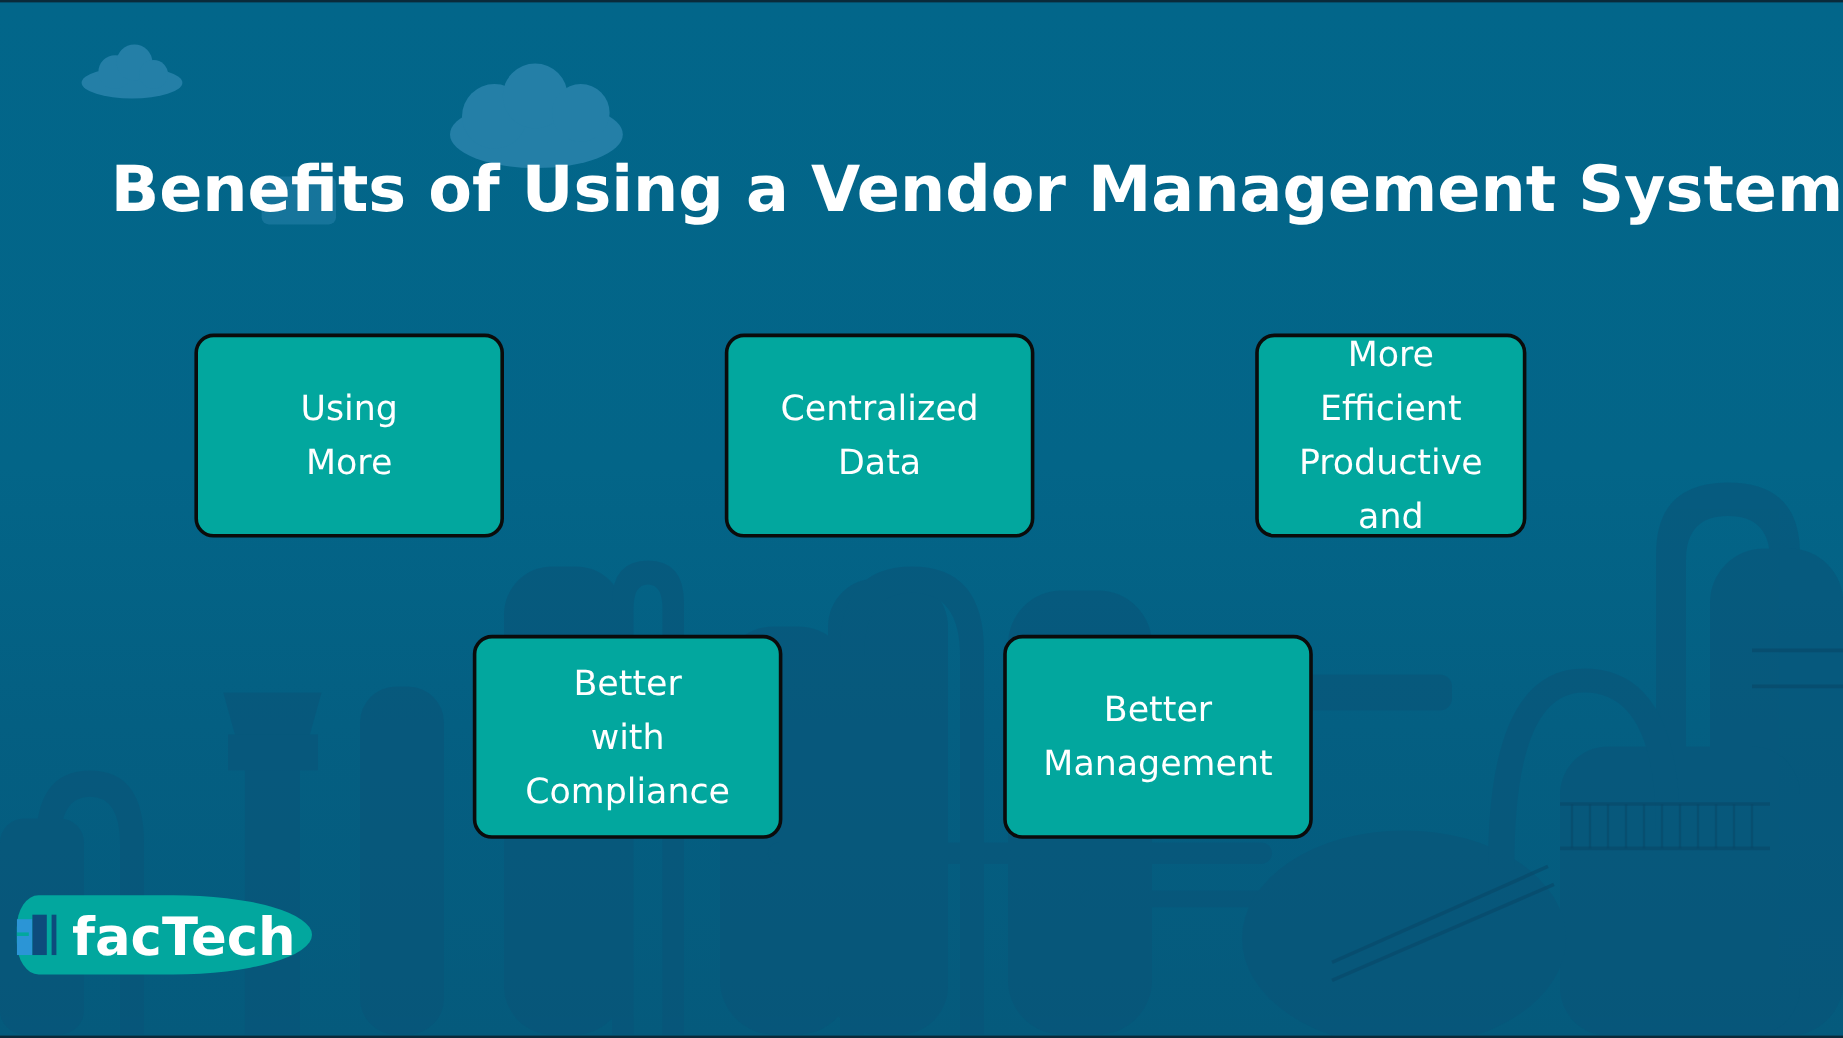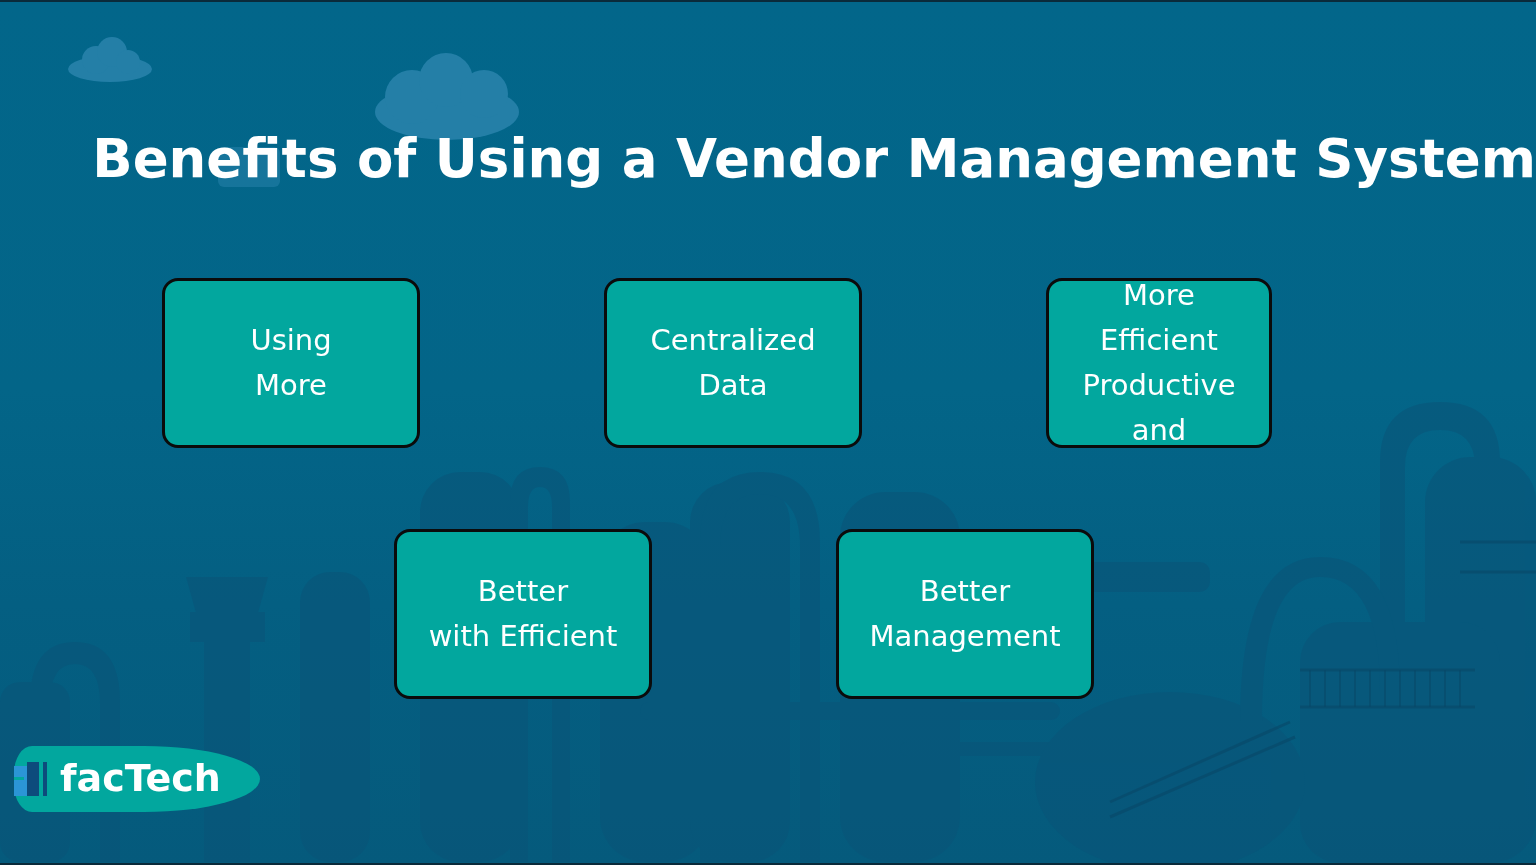--- a/index.html
+++ b/index.html
@@ -36,21 +36,21 @@
     .box span { display: block; }
     .logo {
       position: absolute; left: 14px; top: 744px;
       width: 246px; height: 66px;
       background: #02a79e;
       border-radius: 22px 140px 140px 22px / 33px 40px 40px 33px;
     }
     .logo-text {
       position: absolute; left: 46px; top: 10px;
       font-family: "DejaVu Sans", sans-serif; font-weight: bold;
-      font-size: 38px; color: #ffffff; letter-spacing: 0px;
+      font-size: 44px; color: #ffffff; letter-spacing: 0px;
     }
     .logo-mark { position: absolute; left: 0; top: 16px; }
   </style>
 </head>
 <body>
 
 <div class="slide">
 
   <svg class="bg-layer" viewBox="0 0 1536 861" width="1536" height="861">
 
@@ -138,21 +138,21 @@
     <div>
       <span>More</span>
       <span>Efficient</span>
       <span>Productive and</span>
     </div>
   </div>
 
   <div class="box" style="left:394px; top:527px; width:258px; height:170px;">
     <div>
       <span>Better</span>
-      <span>with Efficient</span>
+      <span>with Compliance</span>
     </div>
   </div>
 
   <div class="box" style="left:836px; top:527px; width:258px; height:170px;">
     <div>
       <span>Better</span>
       <span>Management</span>
     </div>
   </div>
 

